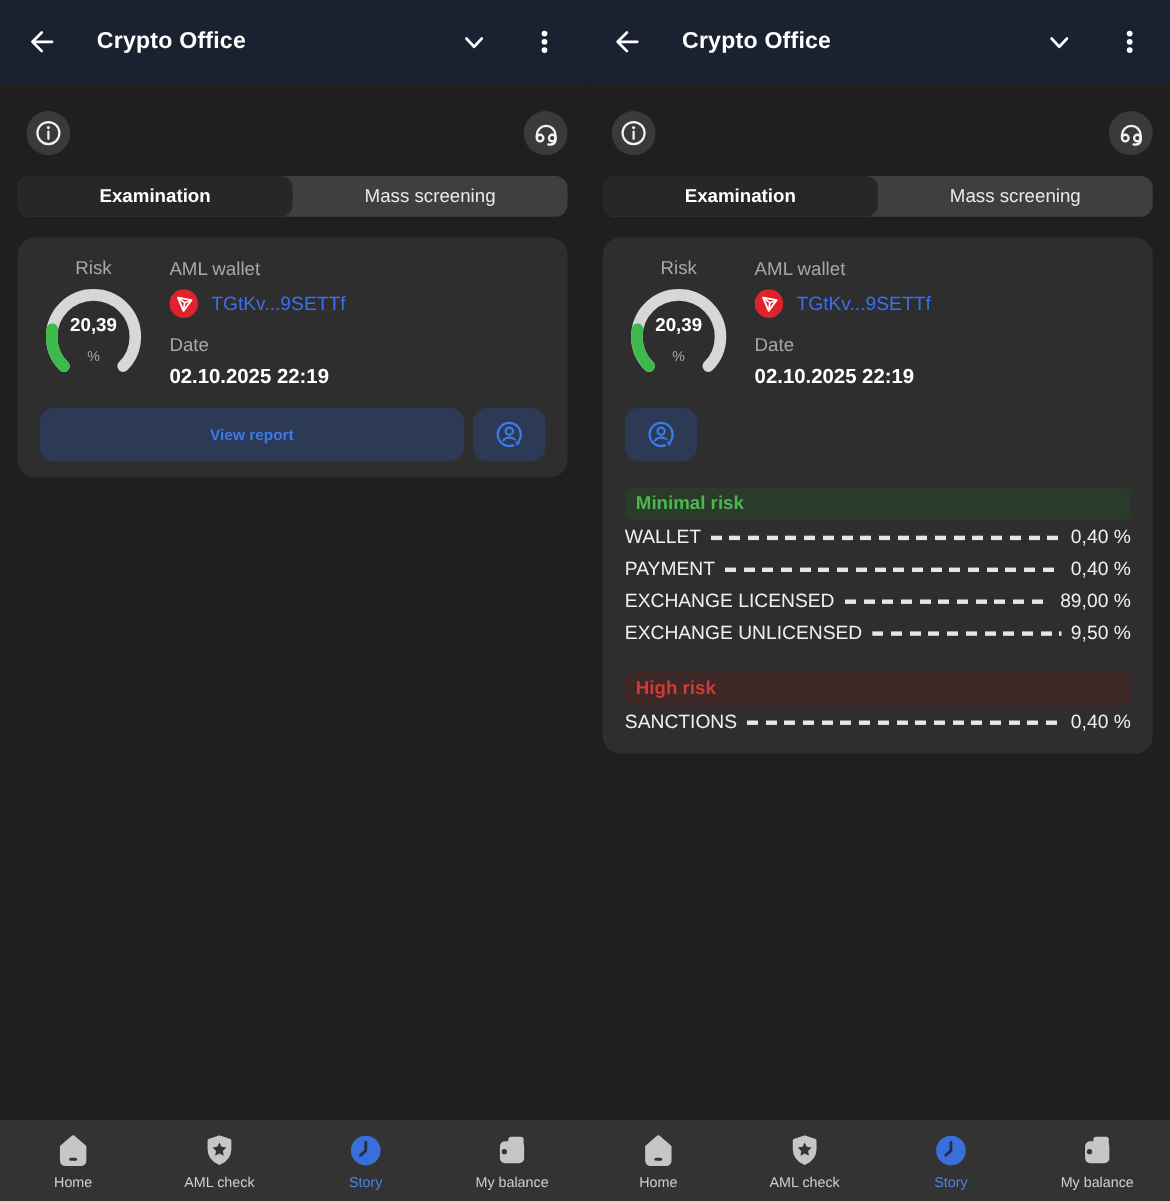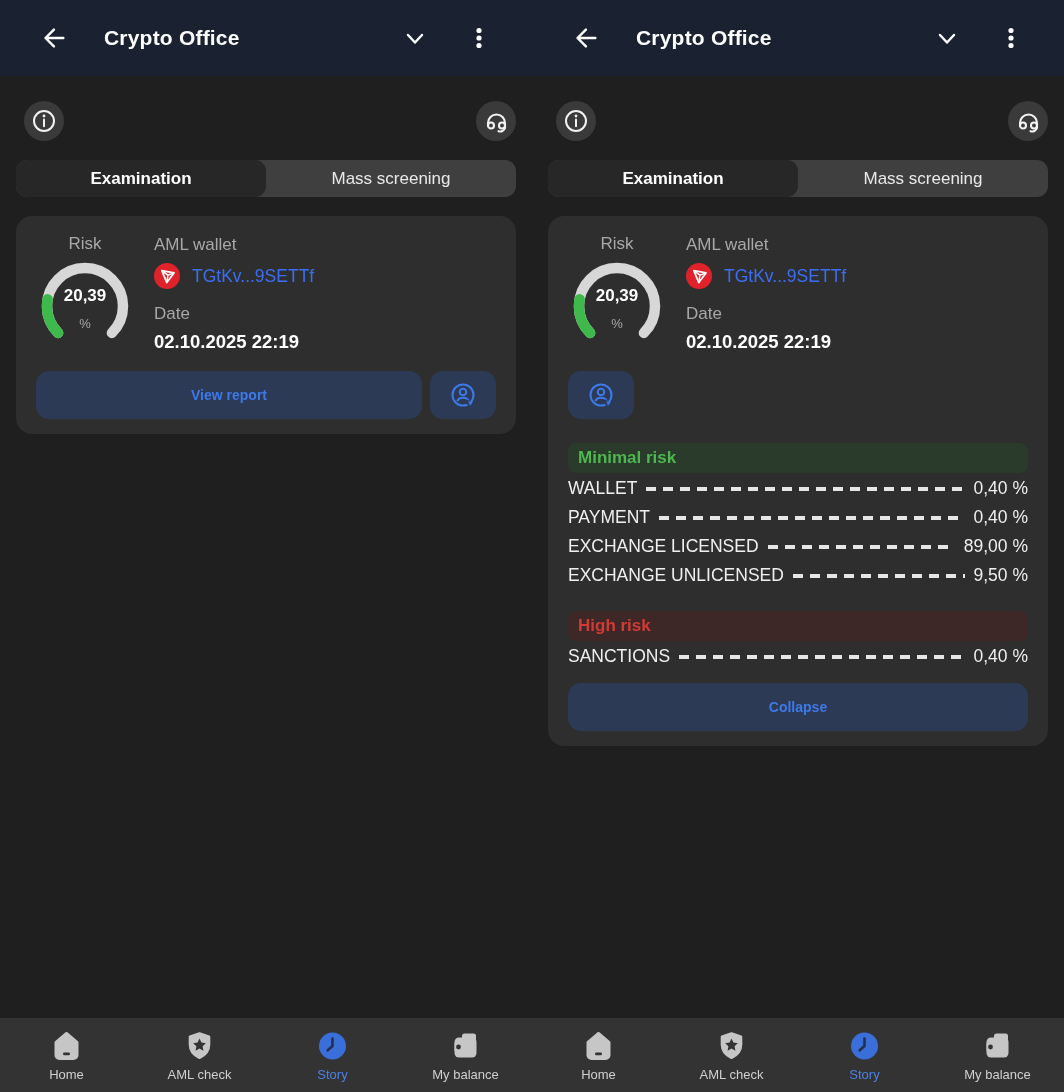--- a/index.html
+++ b/index.html
@@ -5,21 +5,21 @@
   :root{
     --page-bg:#1f1f1f; --topbar-bg:#1a2231; --card-bg:#2e2e2e; --circle-btn-bg:#3a3a3a;
     --tab-bg:#3f3f3f; --tab-selected-bg:#272727; --nav-bg:#333333; --navy-btn:#2c3a56;
     --accent-blue:#3e79e8; --link-blue:#3b6ef0; --story-blue:#3a6fd9; --green:#3eb94b;
     --gauge-track:#d7d7d7; --tron-red:#e0222a; --text-primary:#f2f2f2; --text-secondary:#a8a8a8;
   }
   *{box-sizing:border-box;margin:0;padding:0;}
   html,body{width:1064px;height:1092px;overflow:hidden;}
   body{font-family:"Liberation Sans","DejaVu Sans",sans-serif;background:var(--page-bg);display:flex;}
   .phone{width:532px;height:1092px;position:relative;background:var(--page-bg);display:flex;flex-direction:column;}
-  .topbar{height:76px;background:var(--topbar-bg);display:flex;align-items:center;padding:0 28px;flex:0 0 auto;}
+  .topbar{height:76px;background:var(--topbar-bg);display:flex;align-items:center;padding:0 12px;flex:0 0 auto;}
   .back-btn{width:34px;height:34px;display:flex;align-items:center;justify-content:center;margin-left:8px;cursor:pointer;}
   .topbar-title{color:#fff;font-size:21px;font-weight:bold;margin-left:34px;letter-spacing:.2px;}
   .topbar-right{margin-left:auto;display:flex;align-items:center;gap:30px;padding-right:8px;}
   .icon-tap{width:34px;height:34px;display:flex;align-items:center;justify-content:center;cursor:pointer;}
 
   .content{flex:1;padding:0 16px;}
   .util-row{display:flex;justify-content:space-between;align-items:center;margin-top:25px;padding-left:8px;}
   .circle-btn{width:40px;height:40px;border-radius:50%;background:var(--circle-btn-bg);display:flex;align-items:center;justify-content:center;cursor:pointer;}
 
   .tabbar{margin-top:19px;height:37px;border-radius:11px;background:var(--tab-bg);display:flex;overflow:hidden;}
@@ -320,21 +320,20 @@
         <span class="val">9,50 %</span>
       </div>
 
       <div class="section-bar" style="background: rgb(61, 39, 39); color: rgb(210, 59, 53);">High risk</div>
       <div class="risk-row">
         <span class="lbl">SANCTIONS</span>
         <span class="leader"></span>
         <span class="val">0,40 %</span>
       </div>
 
-      <button class="primary-btn collapse-btn">Collapse</button>
     </div>
   </div>
 
   <div class="bottom-nav">
     <div class="nav-item">
       <span>
         <svg width="33" height="33" viewBox="0 0 33 33">
             <path d="M16.5 3.5 L27 12.5 V25 a3.5 3.5 0 0 1 -3.5 3.5 H9.5 A3.5 3.5 0 0 1 6 25 V12.5 Z" fill="#c6c6c6" stroke="#c6c6c6" stroke-width="3" stroke-linejoin="round"></path>
             <rect x="13" y="22.5" width="7" height="2.8" rx="1.4" fill="#333333"></rect>
           </svg>

